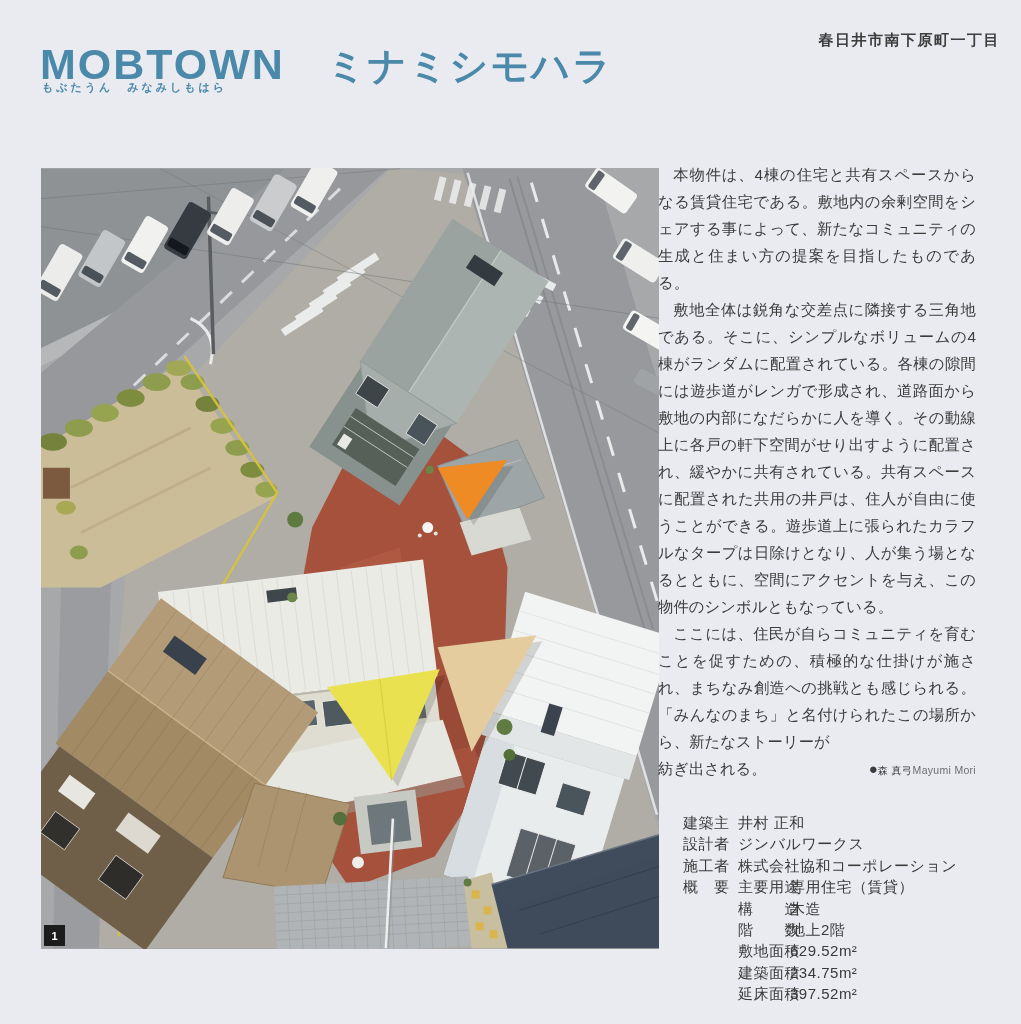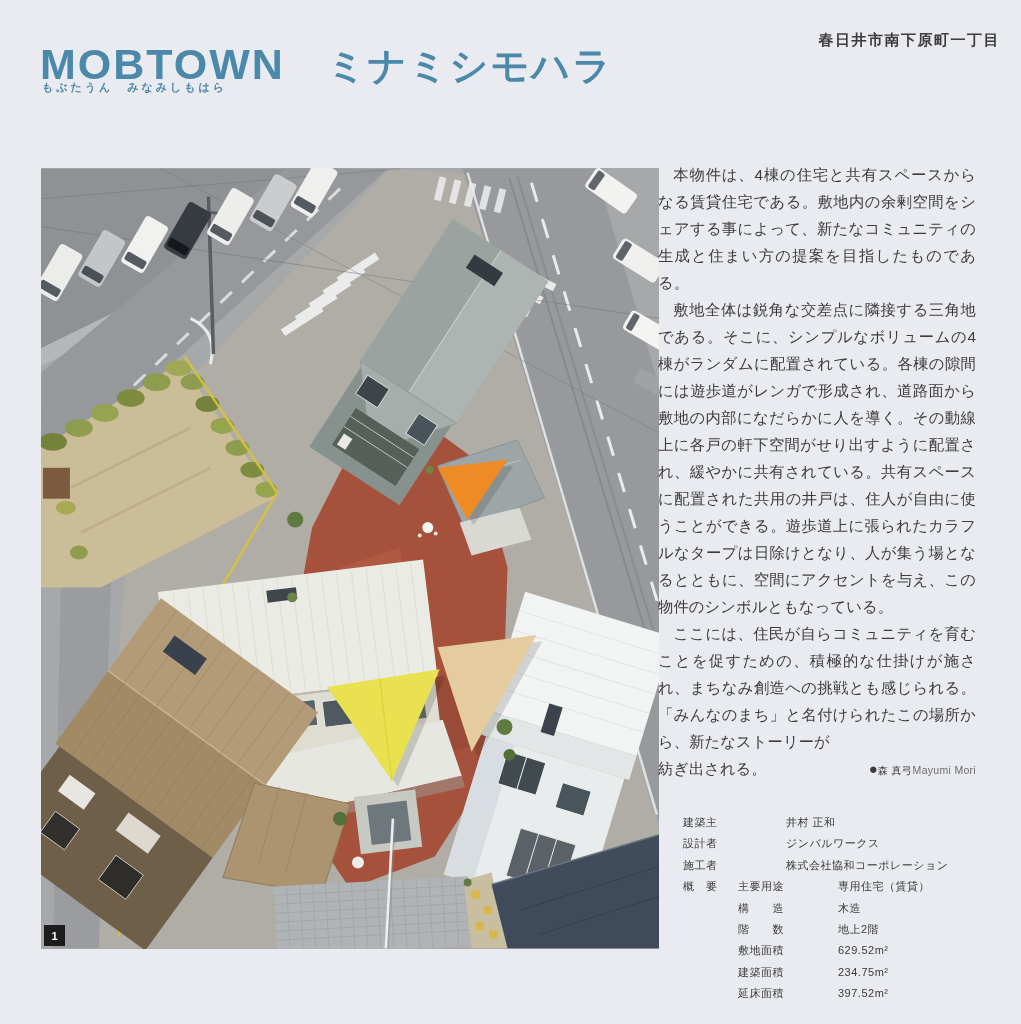--- a/index.html
+++ b/index.html
@@ -28,26 +28,26 @@
   .column{position:absolute;left:658px;top:161px;width:318px;}
   .column p{margin:0;font-size:15.3px;line-height:27px;text-align:justify;
     text-indent:1em;color:#3c3c3c;letter-spacing:0.1px;}
   .closing-row{display:flex;align-items:baseline;justify-content:space-between;
     font-size:15.3px;line-height:27px;color:#3c3c3c;}
   .author{white-space:nowrap;}
   .author .bullet{font-size:15px;}
   .author .name{font-size:10px;font-weight:500;letter-spacing:0.5px;}
   .author .romaji{font-size:10.5px;color:#6d6d6d;margin-left:0;letter-spacing:0.3px;}
   
-  .credits{position:absolute;left:683px;top:812px;width:330px;font-size:11px;
+  .credits{position:absolute;left:683px;top:812px;width:330px;font-size:15px;
     color:#3a3a3a;letter-spacing:0.5px;}
   .credit-row{display:flex;line-height:21.4px;}
   .credit-row .c1{width:42px;margin-right:13px;white-space:pre;flex:0 0 auto;}
   .credit-row .c2{width:52px;white-space:pre;flex:0 0 auto;}
-  .credit-row .c3{white-space:pre;margin-left:48px;}
+  .credit-row .c3{white-space:pre;}
 </style>
 </head>
 <body>
 
 <div class="page">
 
   <h1 class="title">
     <span class="en">MOBTOWN</span><span class="ja">ミナミシモハラ</span>
   </h1>
   <div class="furigana">もぶたうん　みなみしもはら</div>

